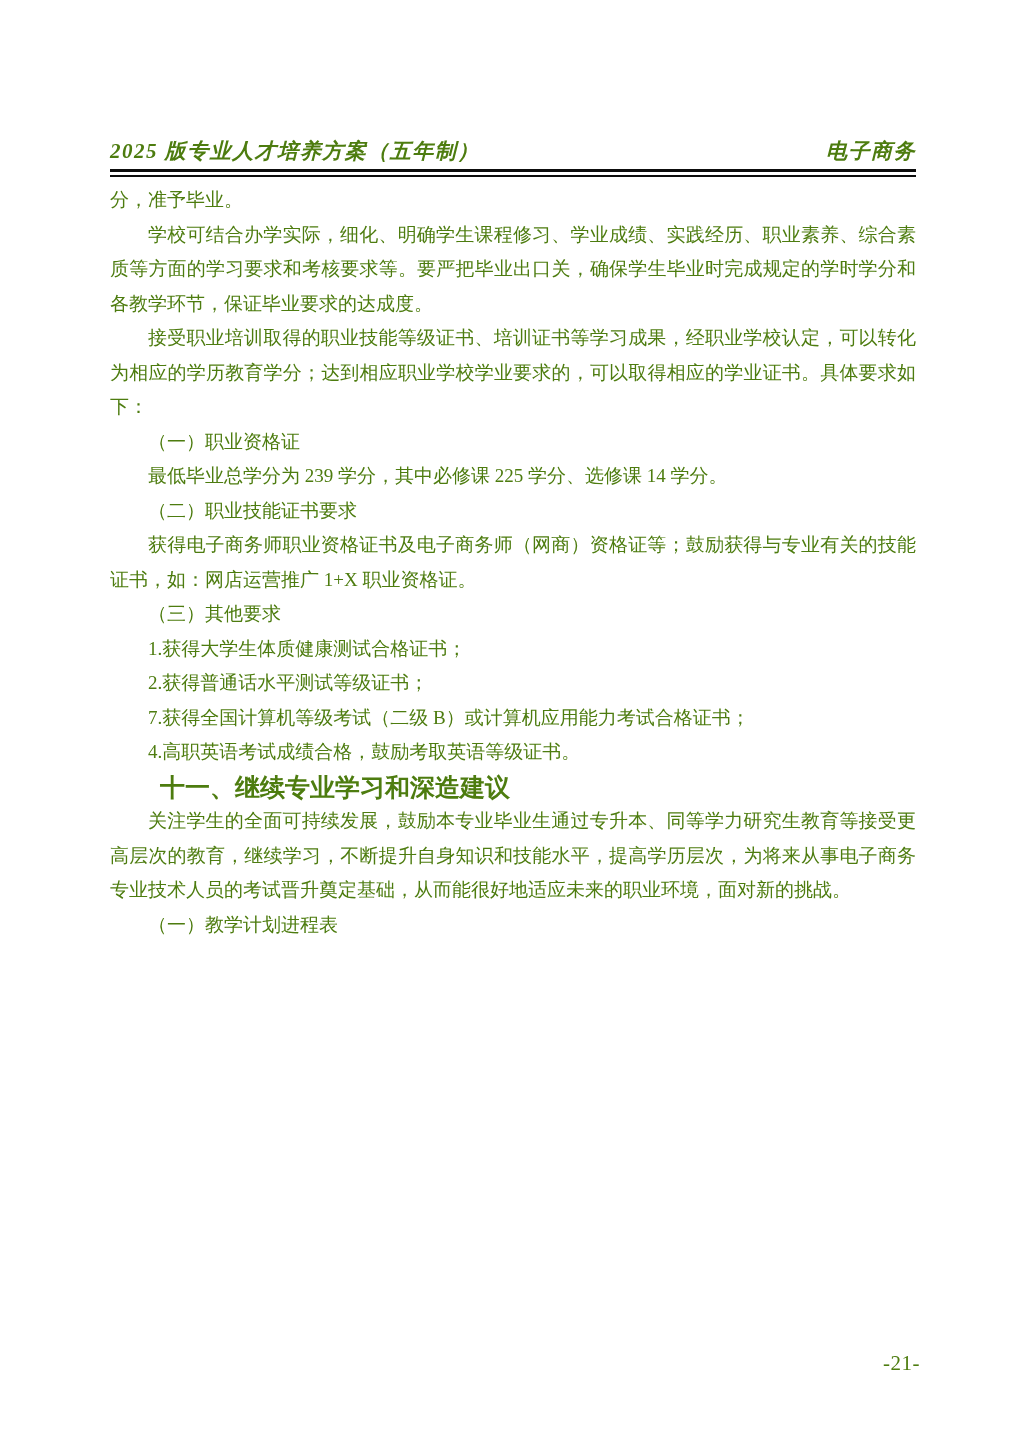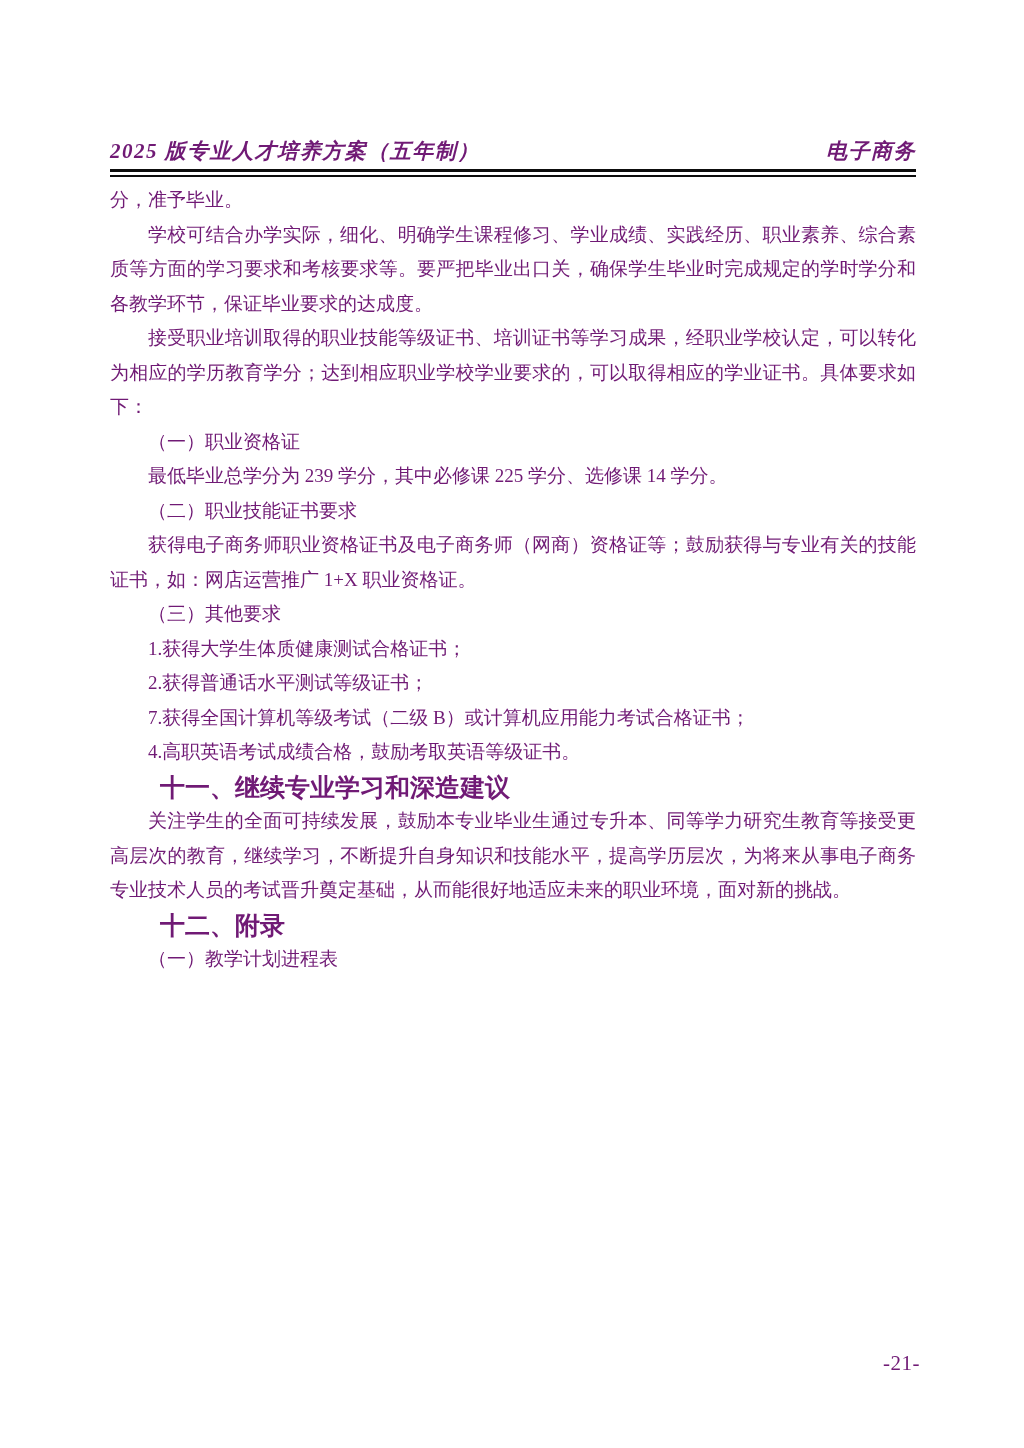--- a/index.html
+++ b/index.html
@@ -2,21 +2,21 @@
 <html lang="zh"><head>
 <meta charset="utf-8">
 <style>
   html, body { margin: 0; padding: 0; background: #ffffff; }
   .page {
     position: relative;
     width: 1024px;
     height: 1448px;
     background: #ffffff;
     font-family: "Liberation Serif", "DejaVu Serif", serif;
-    color: #701a75;
+    color: #4d7c0f;
     overflow: hidden;
   }
   
   .header-zone {
     position: absolute;
     left: 110px;
     width: 806px;
     top: 138px;
   }
   .header-titles {
@@ -86,21 +86,20 @@
       <p class="para indent">最低毕业总学分为 239 学分，其中必修课 225 学分、选修课 14 学分。</p>
       <p class="para indent">（二）职业技能证书要求</p>
       <p class="para indent">获得电子商务师职业资格证书及电子商务师（网商）资格证等；鼓励获得与专业有关的技能证书，如：网店运营推广 1+X 职业资格证。</p>
       <p class="para indent">（三）其他要求</p>
       <p class="para indent">1.获得大学生体质健康测试合格证书；</p>
       <p class="para indent">2.获得普通话水平测试等级证书；</p>
       <p class="para indent">7.获得全国计算机等级考试（二级 B）或计算机应用能力考试合格证书；</p>
       <p class="para indent">4.高职英语考试成绩合格，鼓励考取英语等级证书。</p>
       <p class="para heading">十一、继续专业学习和深造建议</p>
       <p class="para indent">关注学生的全面可持续发展，鼓励本专业毕业生通过专升本、同等学力研究生教育等接受更高层次的教育，继续学习，不断提升自身知识和技能水平，提高学历层次，为将来从事电子商务专业技术人员的考试晋升奠定基础，从而能很好地适应未来的职业环境，面对新的挑战。</p>
-      <p class="para heading">十二、附录</p>
       <p class="para indent">（一）教学计划进程表</p>
     </div>
 
   <div class="footer-zone">
     <span>-21-</span>
   </div>
 
 </div>
 
 </body></html>

